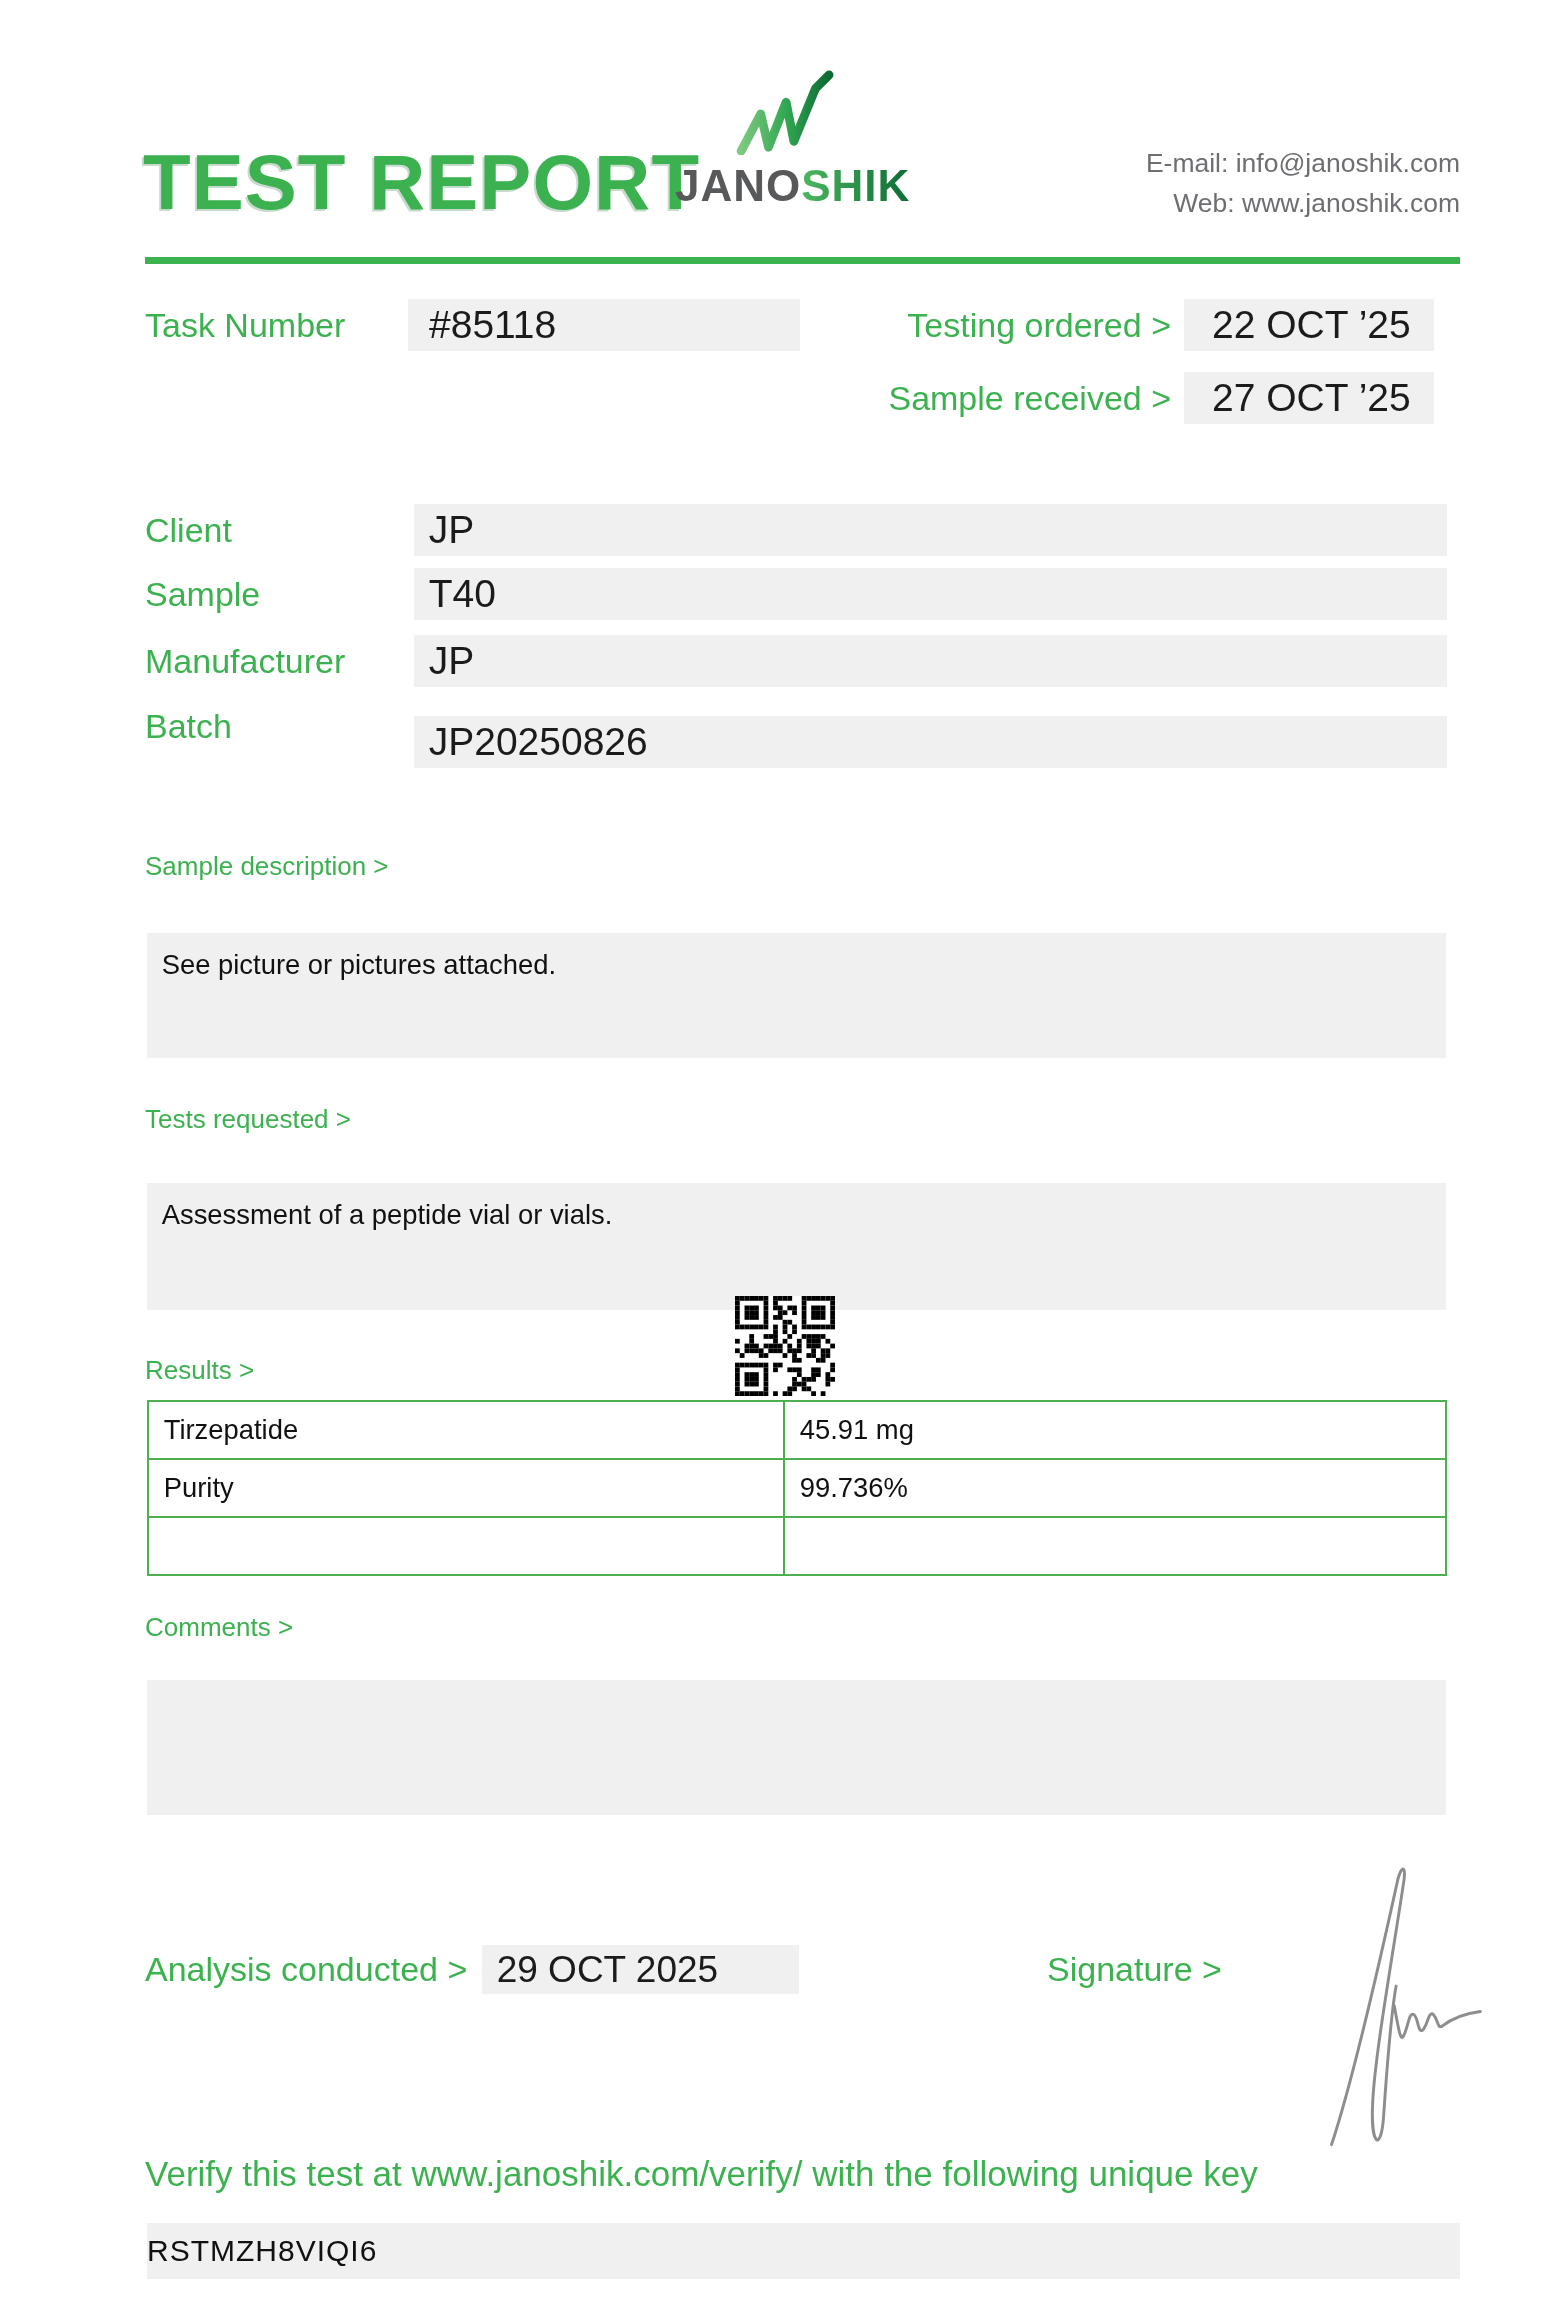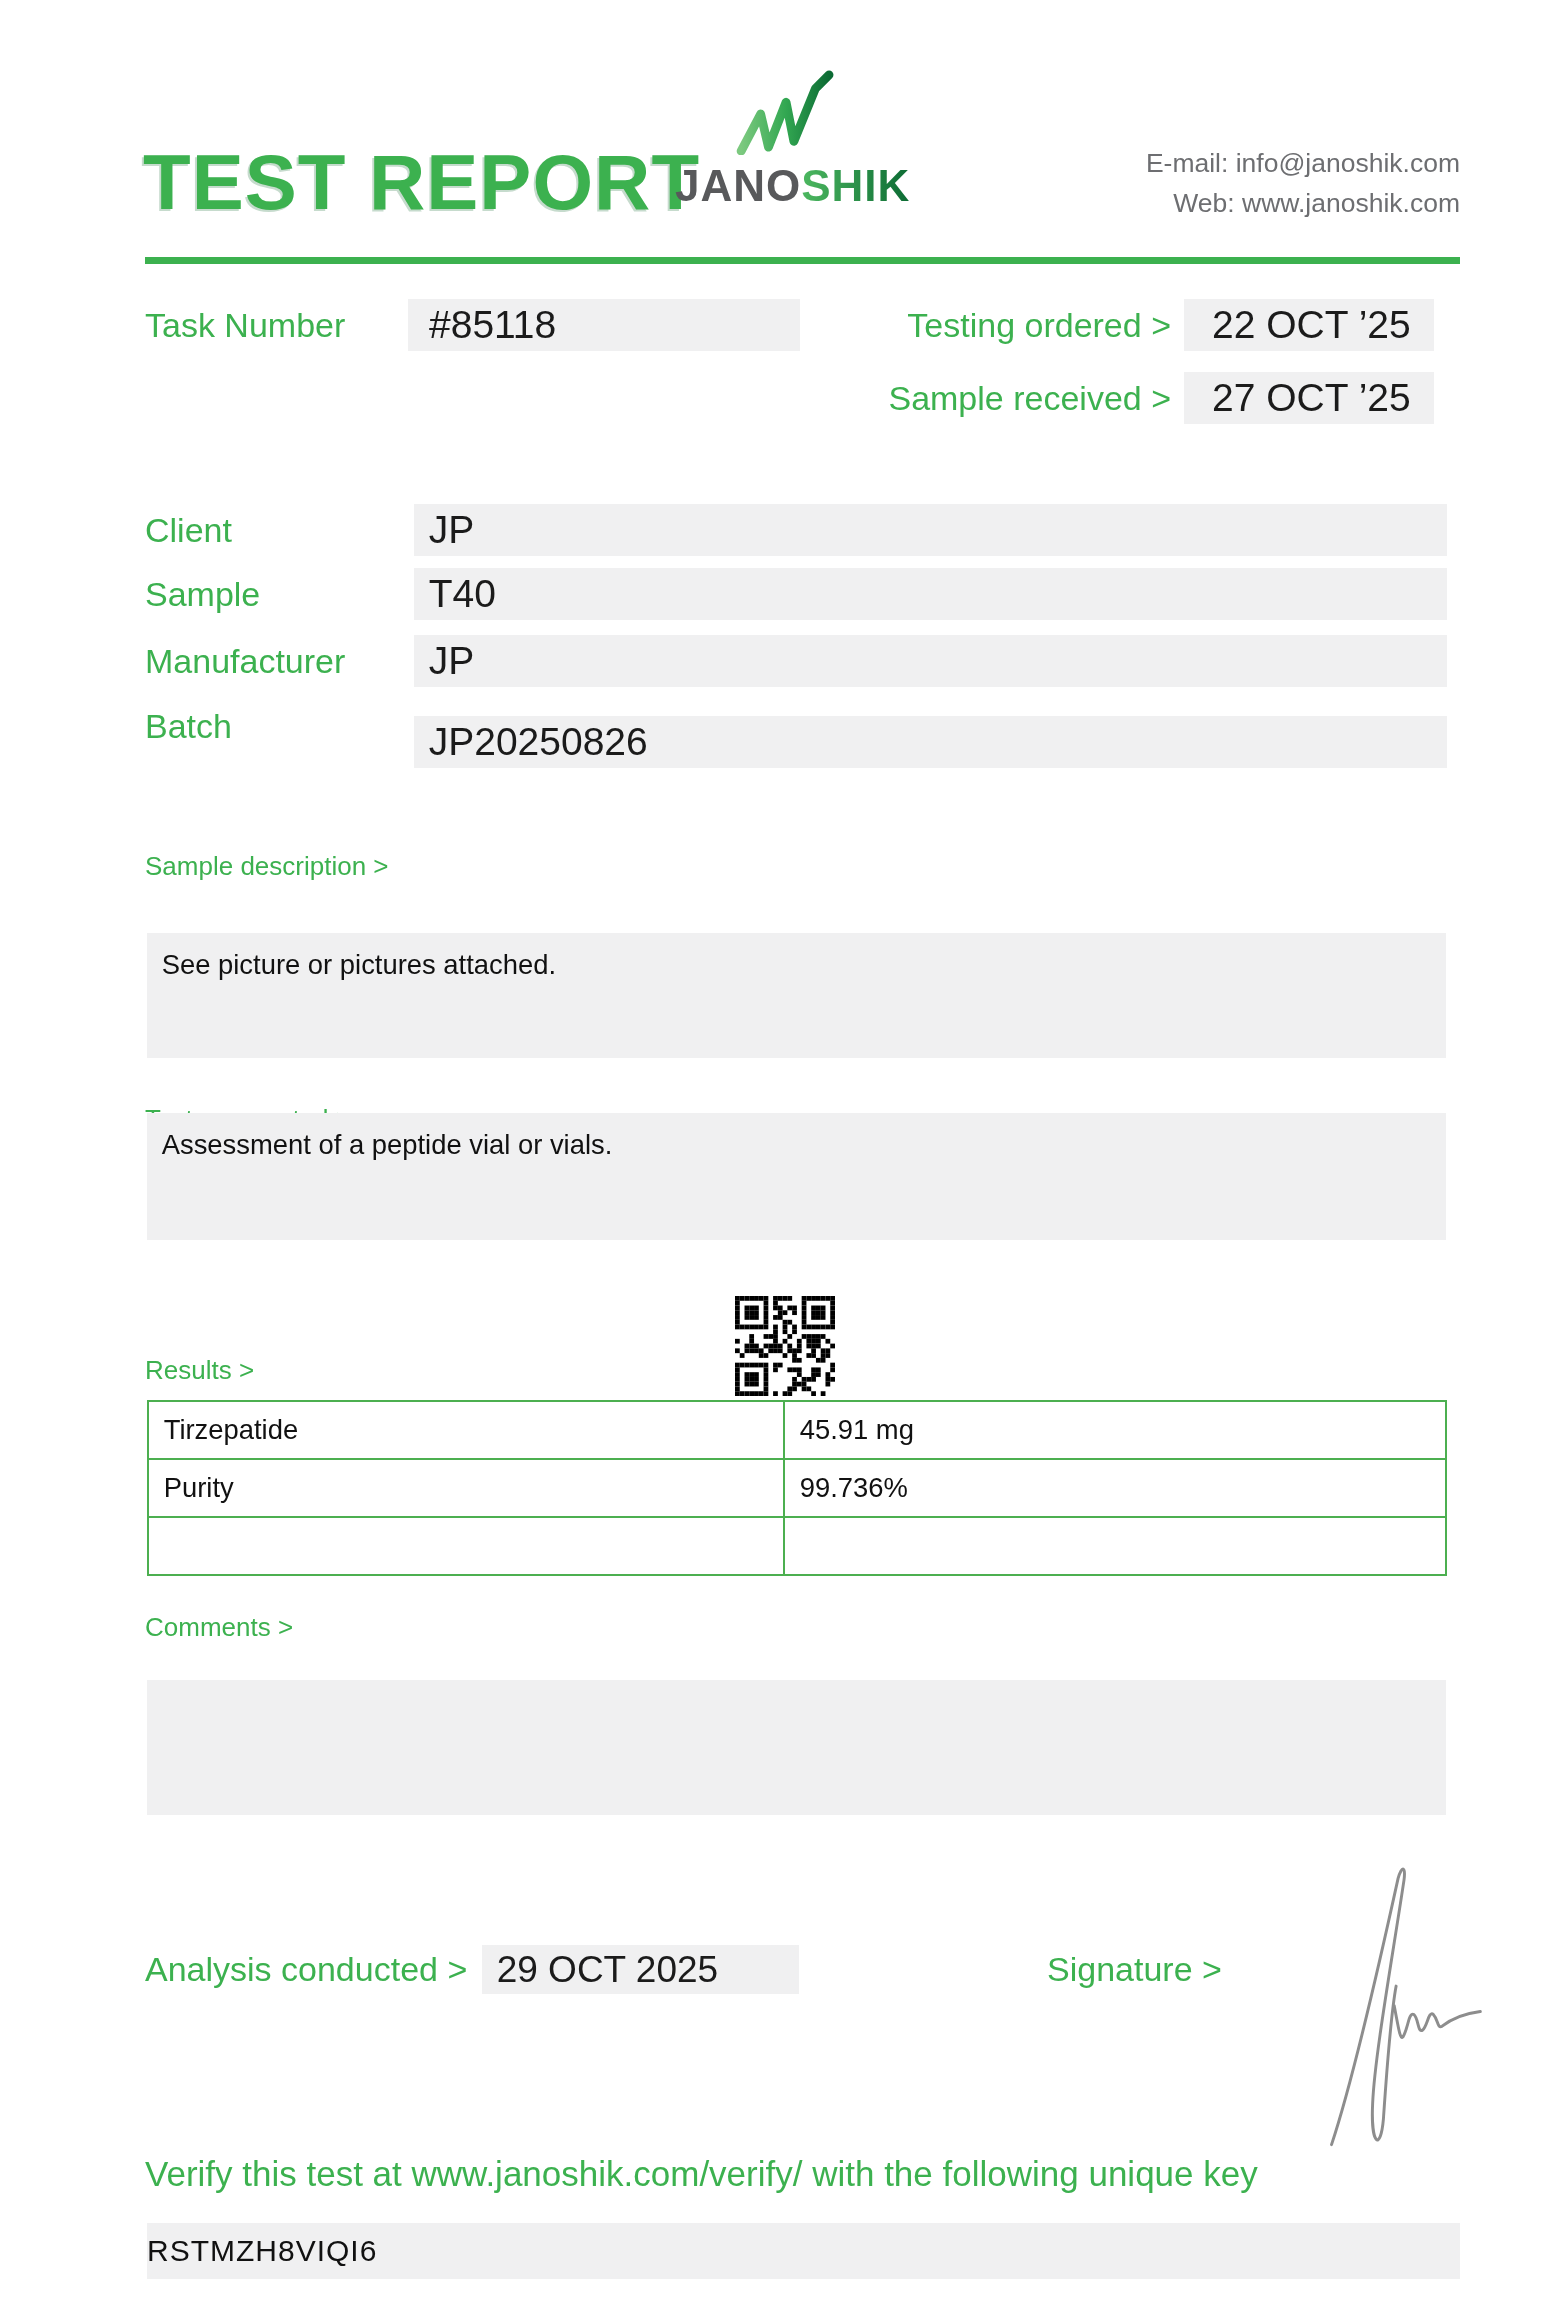--- a/index.html
+++ b/index.html
@@ -112,21 +112,21 @@
   <div class="abs vbox info-value" style="top:635px">JP</div>
   <div class="abs glabel info-label" style="top:700px">Batch</div>
   <div class="abs vbox info-value" style="top:716px">JP20250826</div>
 
   <div class="abs sec-heading" style="top:851px">Sample description &gt;</div>
   <div class="abs sec-box" style="top:933px;height:98px">
     <span>See picture or pictures attached.</span>
   </div>
 
   <div class="abs sec-heading" style="top:1104px">Tests requested &gt;</div>
-  <div class="abs sec-box" style="top:1113px;height:100px">
+  <div class="abs sec-box" style="top:1183px;height:100px">
     <span>Assessment of a peptide vial or vials.</span>
   </div>
 
   <svg class="abs qr" width="100" height="100" viewBox="0 0 21 21">
       <rect x="0" y="0" width="21" height="21" fill="#fff"></rect>
       <rect x="0" y="0" width="1" height="1" fill="#000"></rect>
       <rect x="1" y="0" width="1" height="1" fill="#000"></rect>
       <rect x="2" y="0" width="1" height="1" fill="#000"></rect>
       <rect x="3" y="0" width="1" height="1" fill="#000"></rect>
       <rect x="4" y="0" width="1" height="1" fill="#000"></rect>

